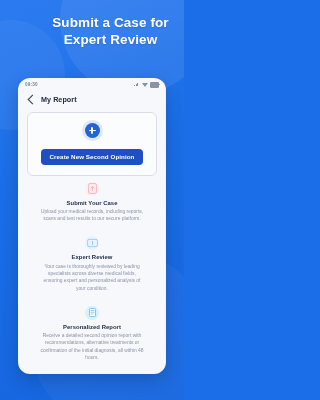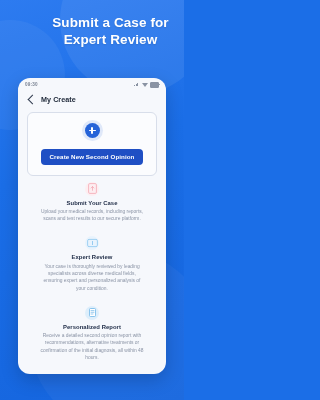--- a/index.html
+++ b/index.html
@@ -243,21 +243,21 @@
       <span class="status-time">09:30</span>
       <span class="status-icons">
         <span class="ico-signal"></span>
         <span class="ico-wifi"></span>
         <span class="ico-battery"></span>
       </span>
     </div>
 
     <div class="navrow">
       <span class="back-chevron"></span>
-      <span class="nav-title">My Create</span>
+      <span class="nav-title">My Report</span>
     </div>
 
     <div class="create-card">
       <div class="plus-badge"></div>
       <button class="create-btn">Create New Second Opinion</button>
     </div>
 
 
     <div class="steps">
 

